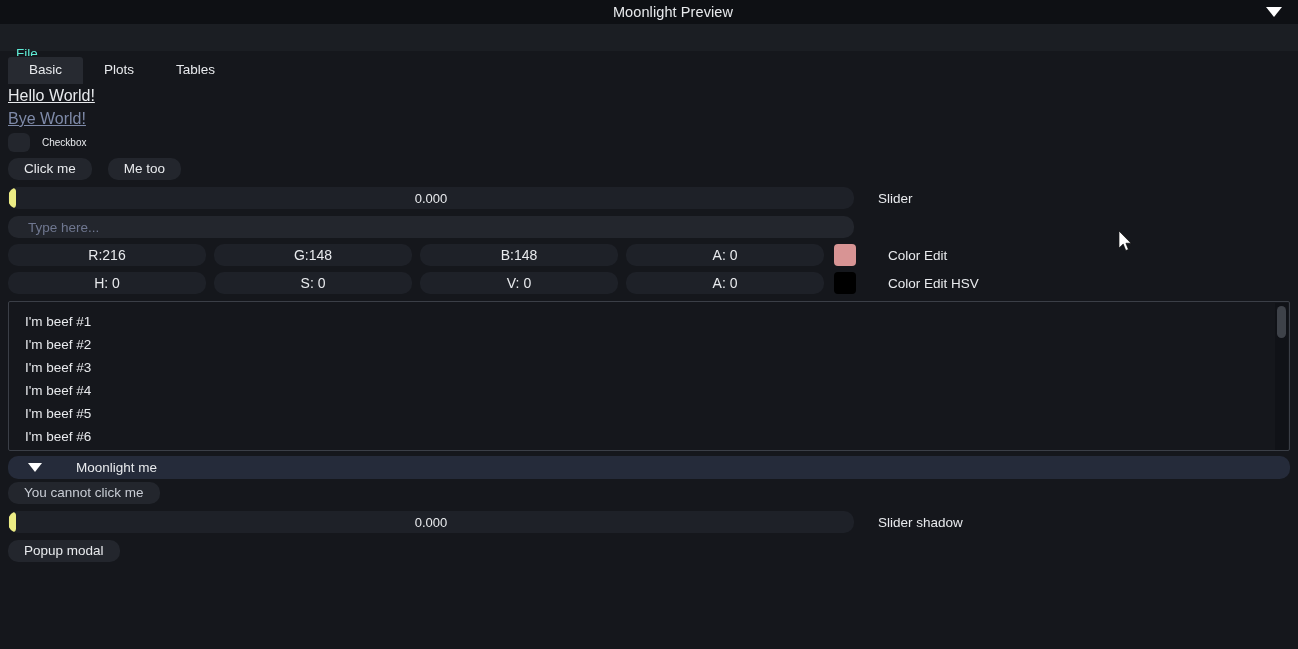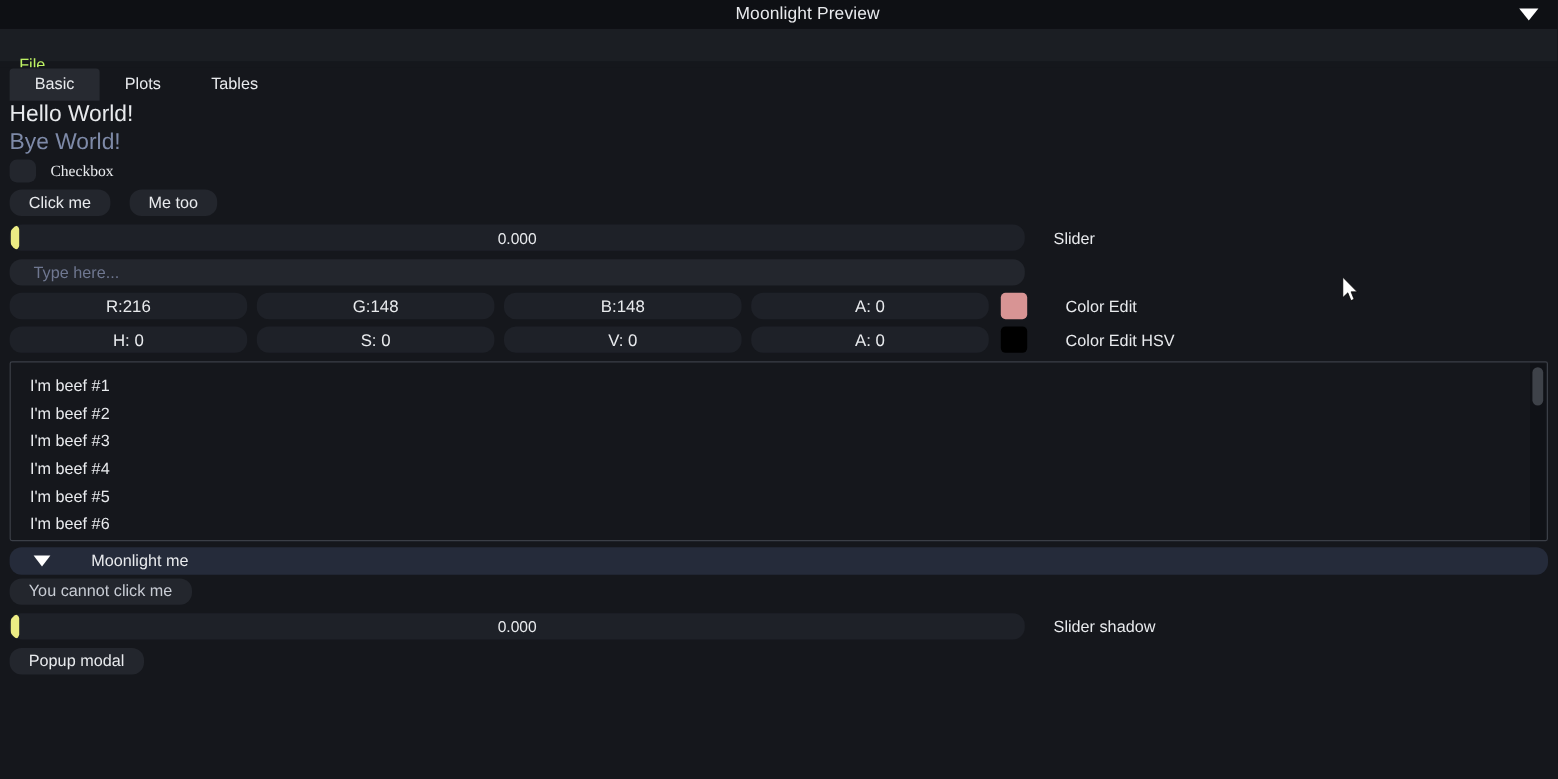--- a/index.html
+++ b/index.html
@@ -51,21 +51,21 @@
   
   .menubar {
     height: 27px;
     background: #1b1e23;
     display: flex;
     align-items: center;
     padding-left: 12px;
   }
   .menubar-item {
     font-size: 13.5px;
-    color: #bef264;
+    color: #5eead4;
     padding: 2px 4px;
     cursor: default;
     border-radius: 3px;
     margin-top: 32px;
   }
 
   
   .body-area {
     position: relative;
     height: 598px;
@@ -88,43 +88,44 @@
     border-radius: 3px 3px 0 0;
     cursor: pointer;
     line-height: 16px;
   }
   .tab.active { background: #272a31; }
 
   
   .row { padding-left: 8px; }
 
   .text-line {
-    font-size: 19px;
+    font-size: 16px;
     line-height: 16px;
     padding: 4px 0 3px 0;
+    text-decoration: underline;
   }
   .text-hello { color: #e8eaed; }
   .text-bye   { color: #7e8aa8; }
 
   
   .checkbox-row {
     display: flex;
     align-items: center;
     padding: 3px 0 3px 8px;
     gap: 12px;
   }
   .checkbox-box {
     width: 22px;
     height: 19px;
     border-radius: 6px;
     background: #23262d;
     cursor: pointer;
     flex: none;
   }
-  .checkbox-label { font-size: 13px; color: #e8eaed; font-family: Liberation Serif, serif; }
+  .checkbox-label { font-size: 10px; color: #e8eaed; }
 
   
   .btn-row {
     display: flex;
     gap: 16px;
     padding: 3px 0 3px 8px;
   }
   .btn {
     background: #23262d;
     border: none;

